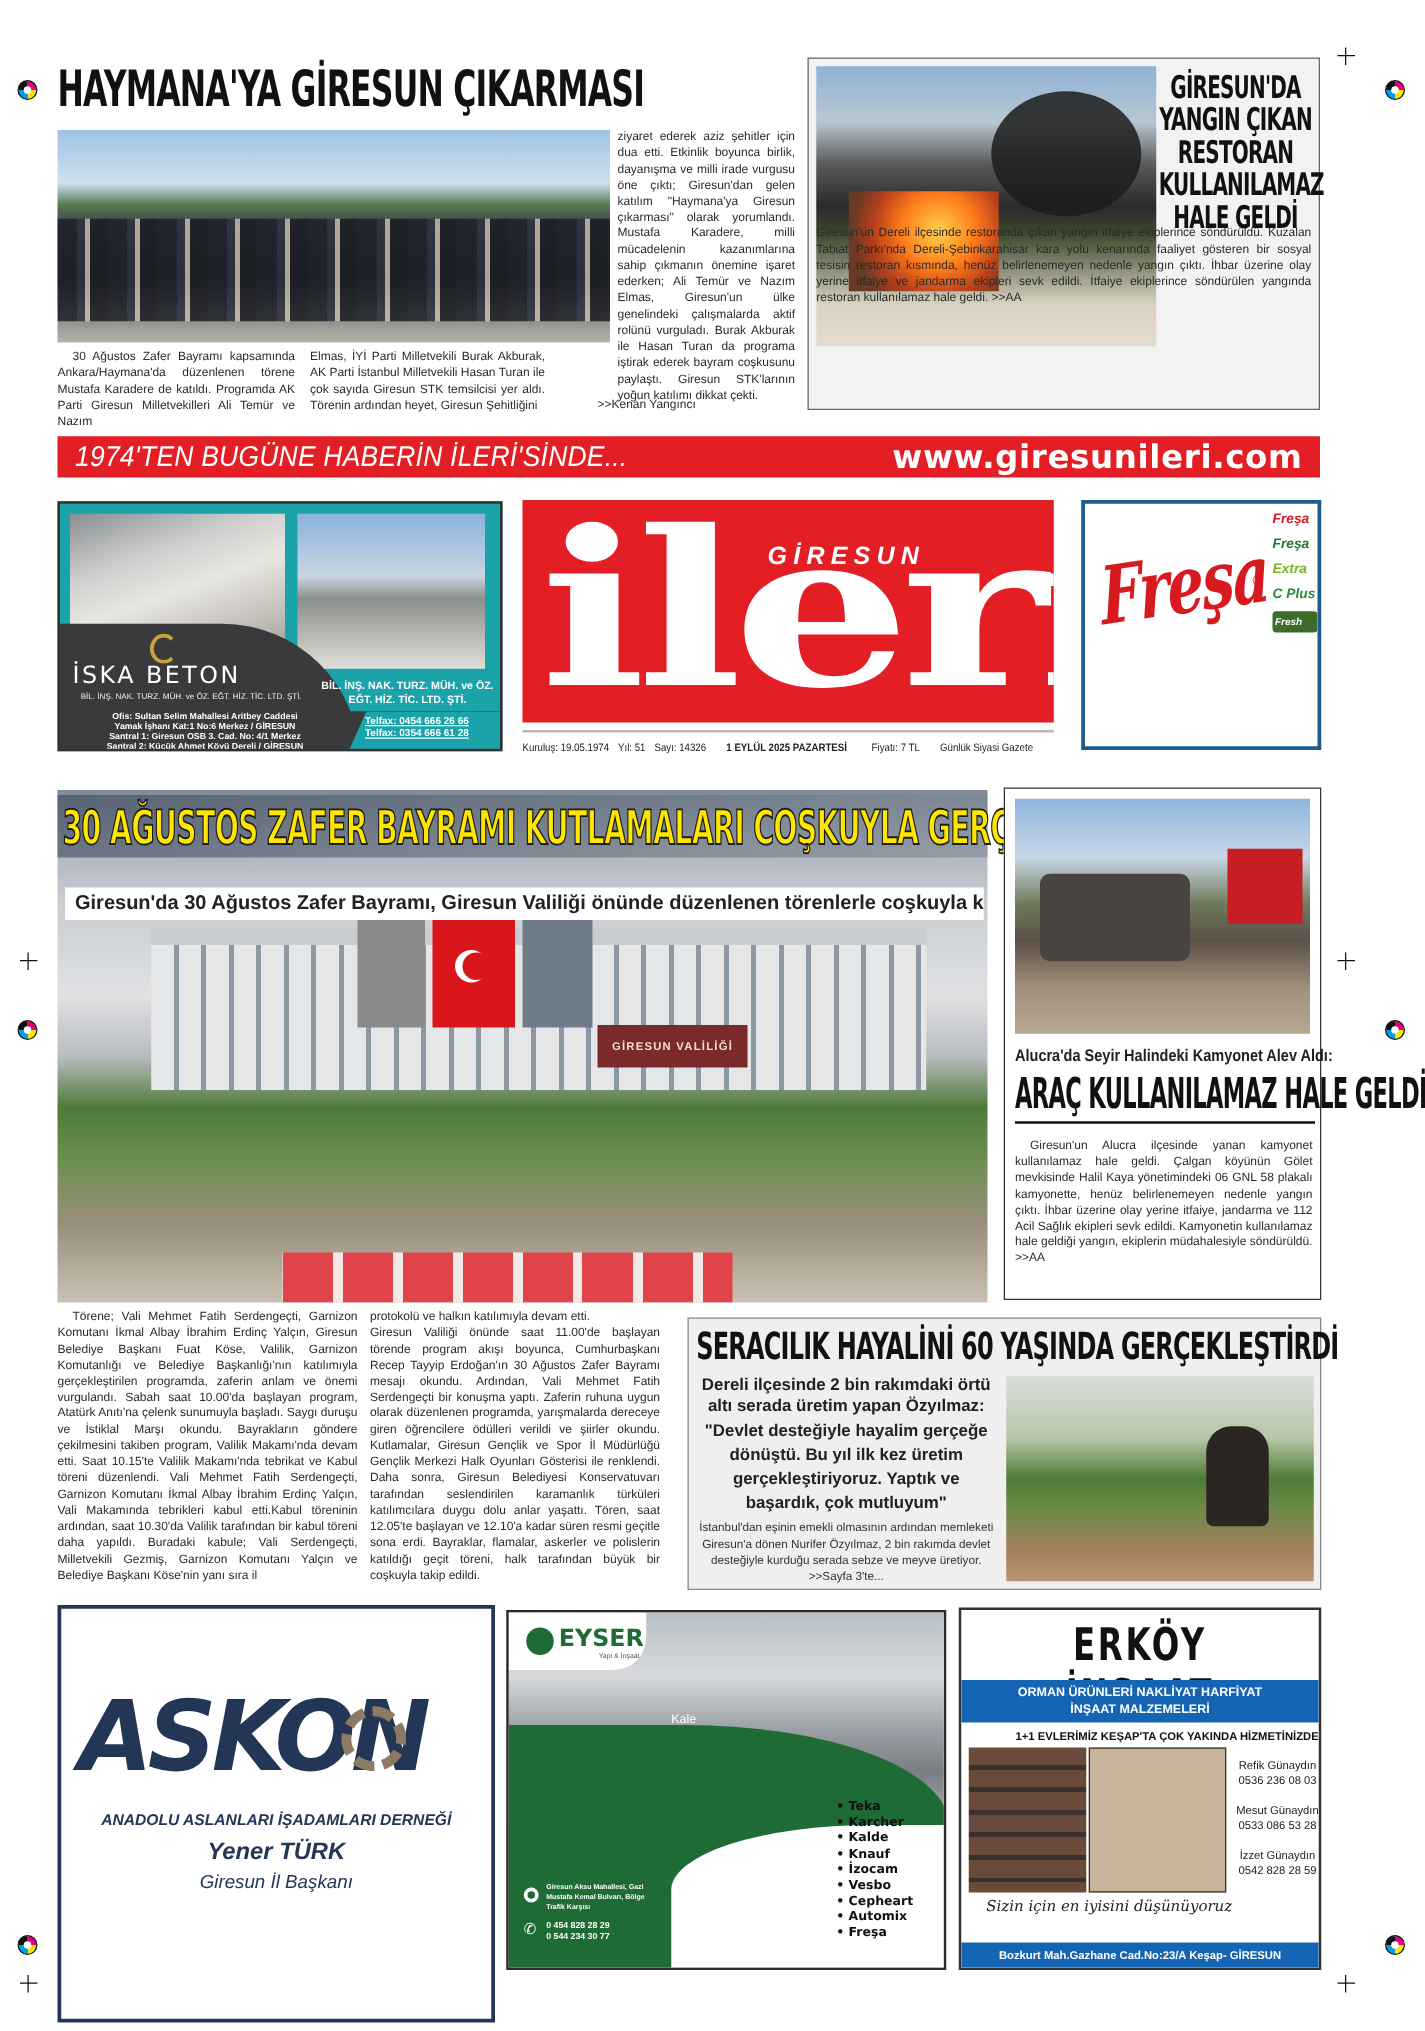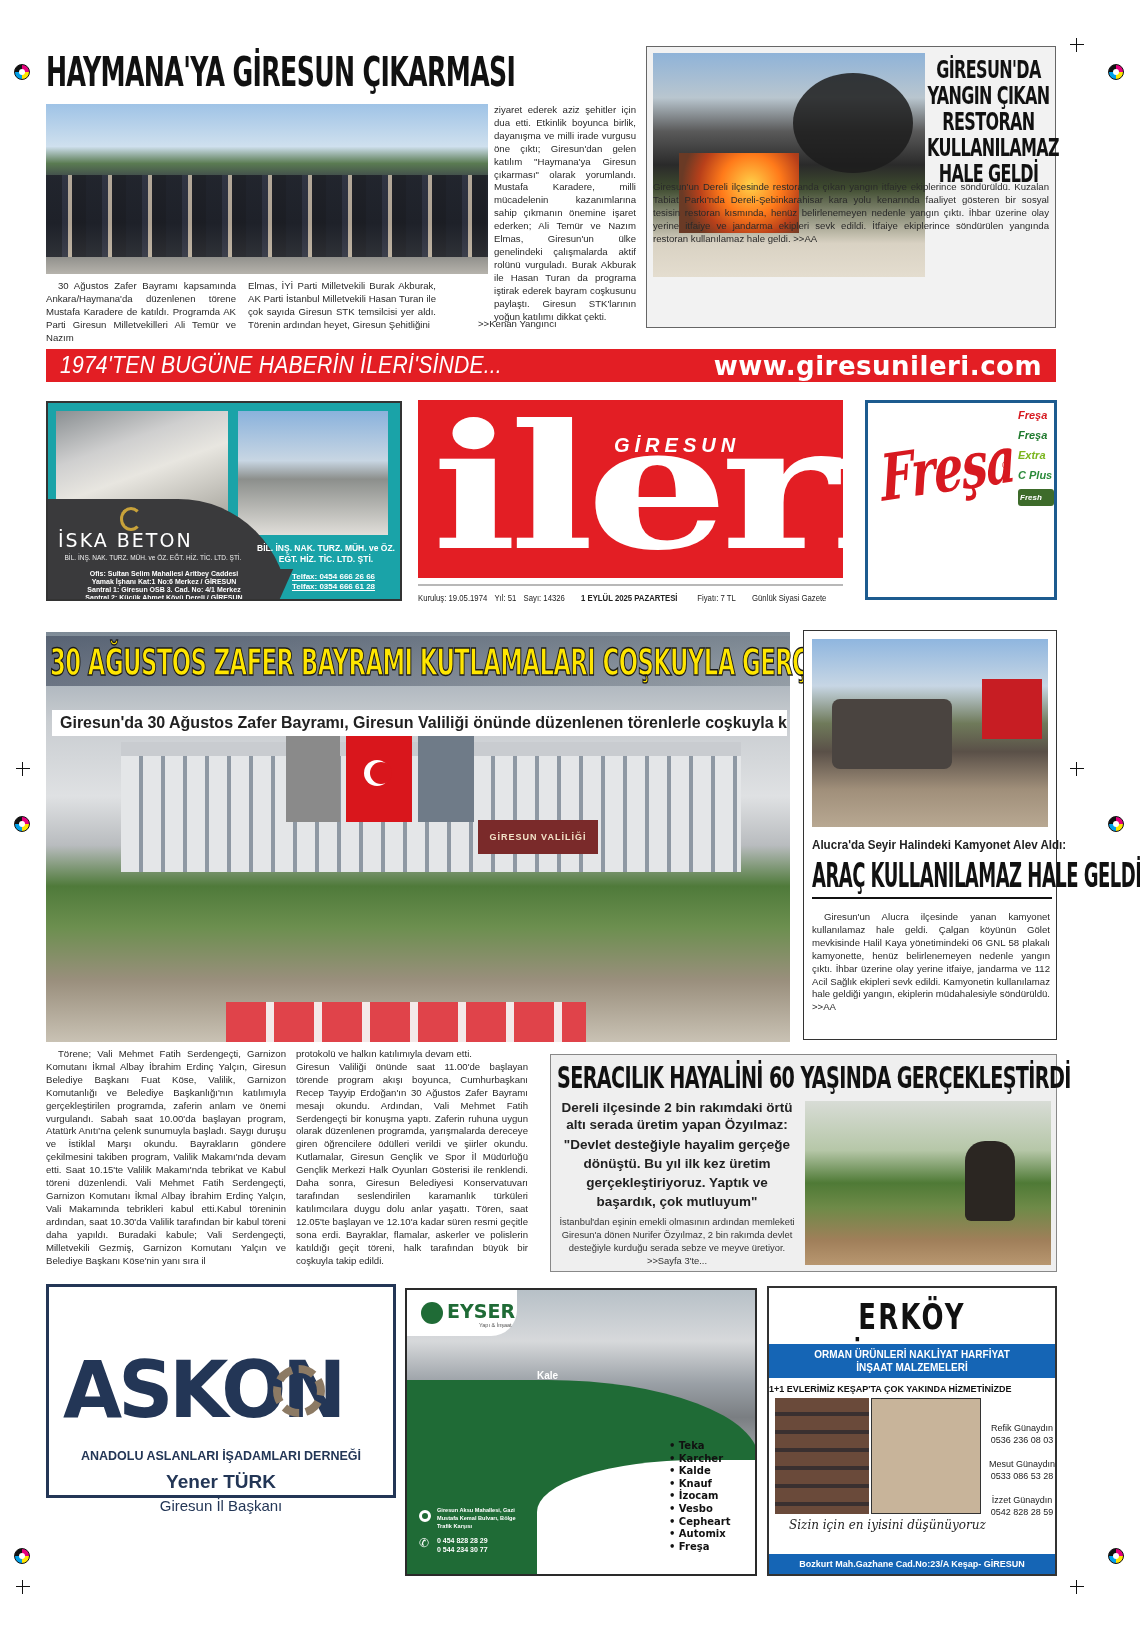--- a/index.html
+++ b/index.html
@@ -143,31 +143,31 @@
 <section class="box" style="left:550px;top:1054px;width:507px;height:218px;background:#efefef;border:1.5px solid #888;">
   <h2 class="abs headline" style="left:6px;top:6px;font-size:30px;line-height:34px;color:#111;white-space:nowrap;transform:scaleX(0.64);">SERACILIK HAYALİNİ 60 YAŞINDA GERÇEKLEŞTİRDİ</h2>
   <div class="abs" style="left:6px;top:44px;width:240px;font-size:13.5px;font-weight:bold;text-align:center;line-height:17px;color:#222">Dereli ilçesinde 2 bin rakımdaki örtü altı serada üretim yapan Özyılmaz:</div>
   <div class="abs" style="left:4px;top:80px;width:244px;font-size:13.5px;font-weight:bold;text-align:center;line-height:19px;color:#222">"Devlet desteğiyle hayalim gerçeğe dönüştü. Bu yıl ilk kez üretim gerçekleştiriyoruz. Yaptık ve başardık, çok mutluyum"</div>
   <p class="abs" style="left:8px;top:160px;width:236px;font-size:9.4px;line-height:13px;text-align:center;color:#333">İstanbul'dan eşinin emekli olmasının ardından memleketi Giresun'a dönen Nurifer Özyılmaz, 2 bin rakımda devlet desteğiyle kurduğu serada sebze ve meyve üretiyor. &gt;&gt;Sayfa 3'te...</p>
   <div class="photo" style="left:254px;top:46px;width:246px;height:164px;background:linear-gradient(180deg,#d8dcd6 0%,#b6c7a8 30%,#4f7a36 50%,#6e8a48 65%,#a07f5a 85%,#b89770 100%);">
     <div style="position:absolute;left:160px;top:40px;width:50px;height:80px;background:#2b2622;border-radius:20px 20px 6px 6px"></div>
   </div>
 </section>
 
-<section class="abs" style="left:46px;top:1284px;width:350px;height:214px;border:3px solid #233656;background:#fff;">
+<section class="abs" style="left:46px;top:1284px;width:350px;height:334px;border:3px solid #233656;background:#fff;font-style:italic;">
   <div class="abs" style="left:14px;top:58px;width:320px;color:#233656;font-size:78px;font-weight:900;font-family:'DejaVu Sans',sans-serif;letter-spacing:-4px;transform:scaleX(0.98);transform-origin:left">ASKON</div>
   <div class="abs" style="left:224px;top:78px;width:52px;height:52px;border-radius:50%;border:8px dashed #8c7a64"></div>
   <div class="abs" style="left:0;top:162px;width:344px;text-align:center;color:#233656;font-size:12.5px;font-weight:bold">ANADOLU ASLANLARI İŞADAMLARI DERNEĞİ</div>
   <div class="abs" style="left:0;top:184px;width:344px;text-align:center;color:#233656;font-size:19px;font-weight:bold">Yener TÜRK</div>
   <div class="abs" style="left:0;top:210px;width:344px;text-align:center;color:#233656;font-size:15px">Giresun İl Başkanı</div>
 </section>
 
 <section class="abs" style="left:405px;top:1288px;width:352px;height:288px;border:2px solid #2a2a2a;background:#fff;overflow:hidden;">
   <div class="photo" style="left:0;top:0;width:352px;height:170px;background:linear-gradient(180deg,#b7c0c7 0%,#d7d9db 30%,#9aa0a6 55%,#7a7e82 75%,#aaaeb2 100%);">
-    <div class="abs" style="left:130px;top:80px;color:#fff;font-size:10px;font-weight:bold">Kale</div>
+    <div class="abs" style="left:130px;top:80px;color:#fff;font-size:10px;font-weight:normal">Kale</div>
   </div>
   <div class="abs" style="left:0;top:0;width:110px;height:46px;background:#fff;border-radius:0 0 26px 0"></div>
   <div class="abs" style="left:14px;top:12px;width:22px;height:22px;border-radius:50%;background:#1f6b36"></div>
   <div class="abs" style="left:40px;top:10px;color:#1f6b36;font-size:19px;font-weight:900;font-family:'DejaVu Sans',sans-serif">EYSER</div>
   <div class="abs" style="left:72px;top:32px;color:#555;font-size:5.5px">Yapı &amp; İnşaat</div>
   <div class="abs" style="left:0;top:90px;width:352px;height:200px;background:#1f6b36;border-radius:0 60% 0 0/0 40% 0 0"></div>
   <div class="abs" style="left:130px;top:170px;width:230px;height:130px;background:#fff;border-radius:70% 0 0 0/40% 0 0 0"></div>
   <div class="abs" style="left:12px;top:220px;width:12px;height:12px;border-radius:50%;border:3px solid #fff"></div>
   <div class="abs" style="left:30px;top:216px;width:92px;color:#fff;font-size:5.6px;line-height:8px;font-weight:bold">Giresun Aksu Mahallesi, Gazi Mustafa Kemal Bulvarı, Bölge Trafik Karşısı</div>
   <div class="abs" style="left:12px;top:246px;color:#fff;font-size:12px">✆</div>
@@ -187,25 +187,25 @@
       <li>•  Freşa</li>
     </ul>
 </section>
 
 <section class="abs" style="left:767px;top:1286px;width:290px;height:290px;border:2px solid #333;background:#fff;overflow:hidden;">
   <div class="abs" style="left:0;top:8px;width:286px;text-align:center;font-size:36px;font-weight:900;font-family:'DejaVu Sans',sans-serif;letter-spacing:3px;transform:scaleX(0.72);color:#111">ERKÖY İNŞAAT</div>
   <div class="abs" style="left:0;top:56px;width:286px;height:34px;background:#1565b5;color:#fff;font-size:10px;font-weight:bold;text-align:center;line-height:13px;padding-top:4px">
     <div>ORMAN ÜRÜNLERİ NAKLİYAT HARFİYAT</div>
     <div>İNŞAAT MALZEMELERİ</div>
   </div>
-  <div class="abs" style="left:0;top:96px;width:286px;text-align:left;font-size:9px;font-weight:bold;color:#111">1+1 EVLERİMİZ KEŞAP'TA ÇOK YAKINDA HİZMETİNİZDE</div>
+  <div class="abs" style="left:0;top:96px;width:286px;text-align:right;font-size:9px;font-weight:bold;color:#111">1+1 EVLERİMİZ KEŞAP'TA ÇOK YAKINDA HİZMETİNİZDE</div>
   <div class="photo" style="left:6px;top:110px;width:94px;height:116px;background:repeating-linear-gradient(180deg,#6a4a3a 0 14px,#3a3030 14px 18px);"></div>
   <div class="photo" style="left:102px;top:110px;width:110px;height:116px;background:#c8b49a;border:1px solid #333"></div>
   <div class="abs" id="erkoy-contacts" style="left:218px;top:118px;width:70px;font-size:9px;line-height:12px;color:#222;text-align:center">
-      <div style="margin-bottom: 12px; margin-top: 16px;">
+      <div style="margin-bottom: 12px;">
         <div>Refik Günaydın</div>
         <div>0536 236 08 03</div>
       </div>
       <div style="margin-bottom: 12px;">
         <div>Mesut Günaydın</div>
         <div>0533 086 53 28</div>
       </div>
       <div style="margin-bottom: 12px;">
         <div>İzzet Günaydın</div>
         <div>0542 828 28 59</div>

